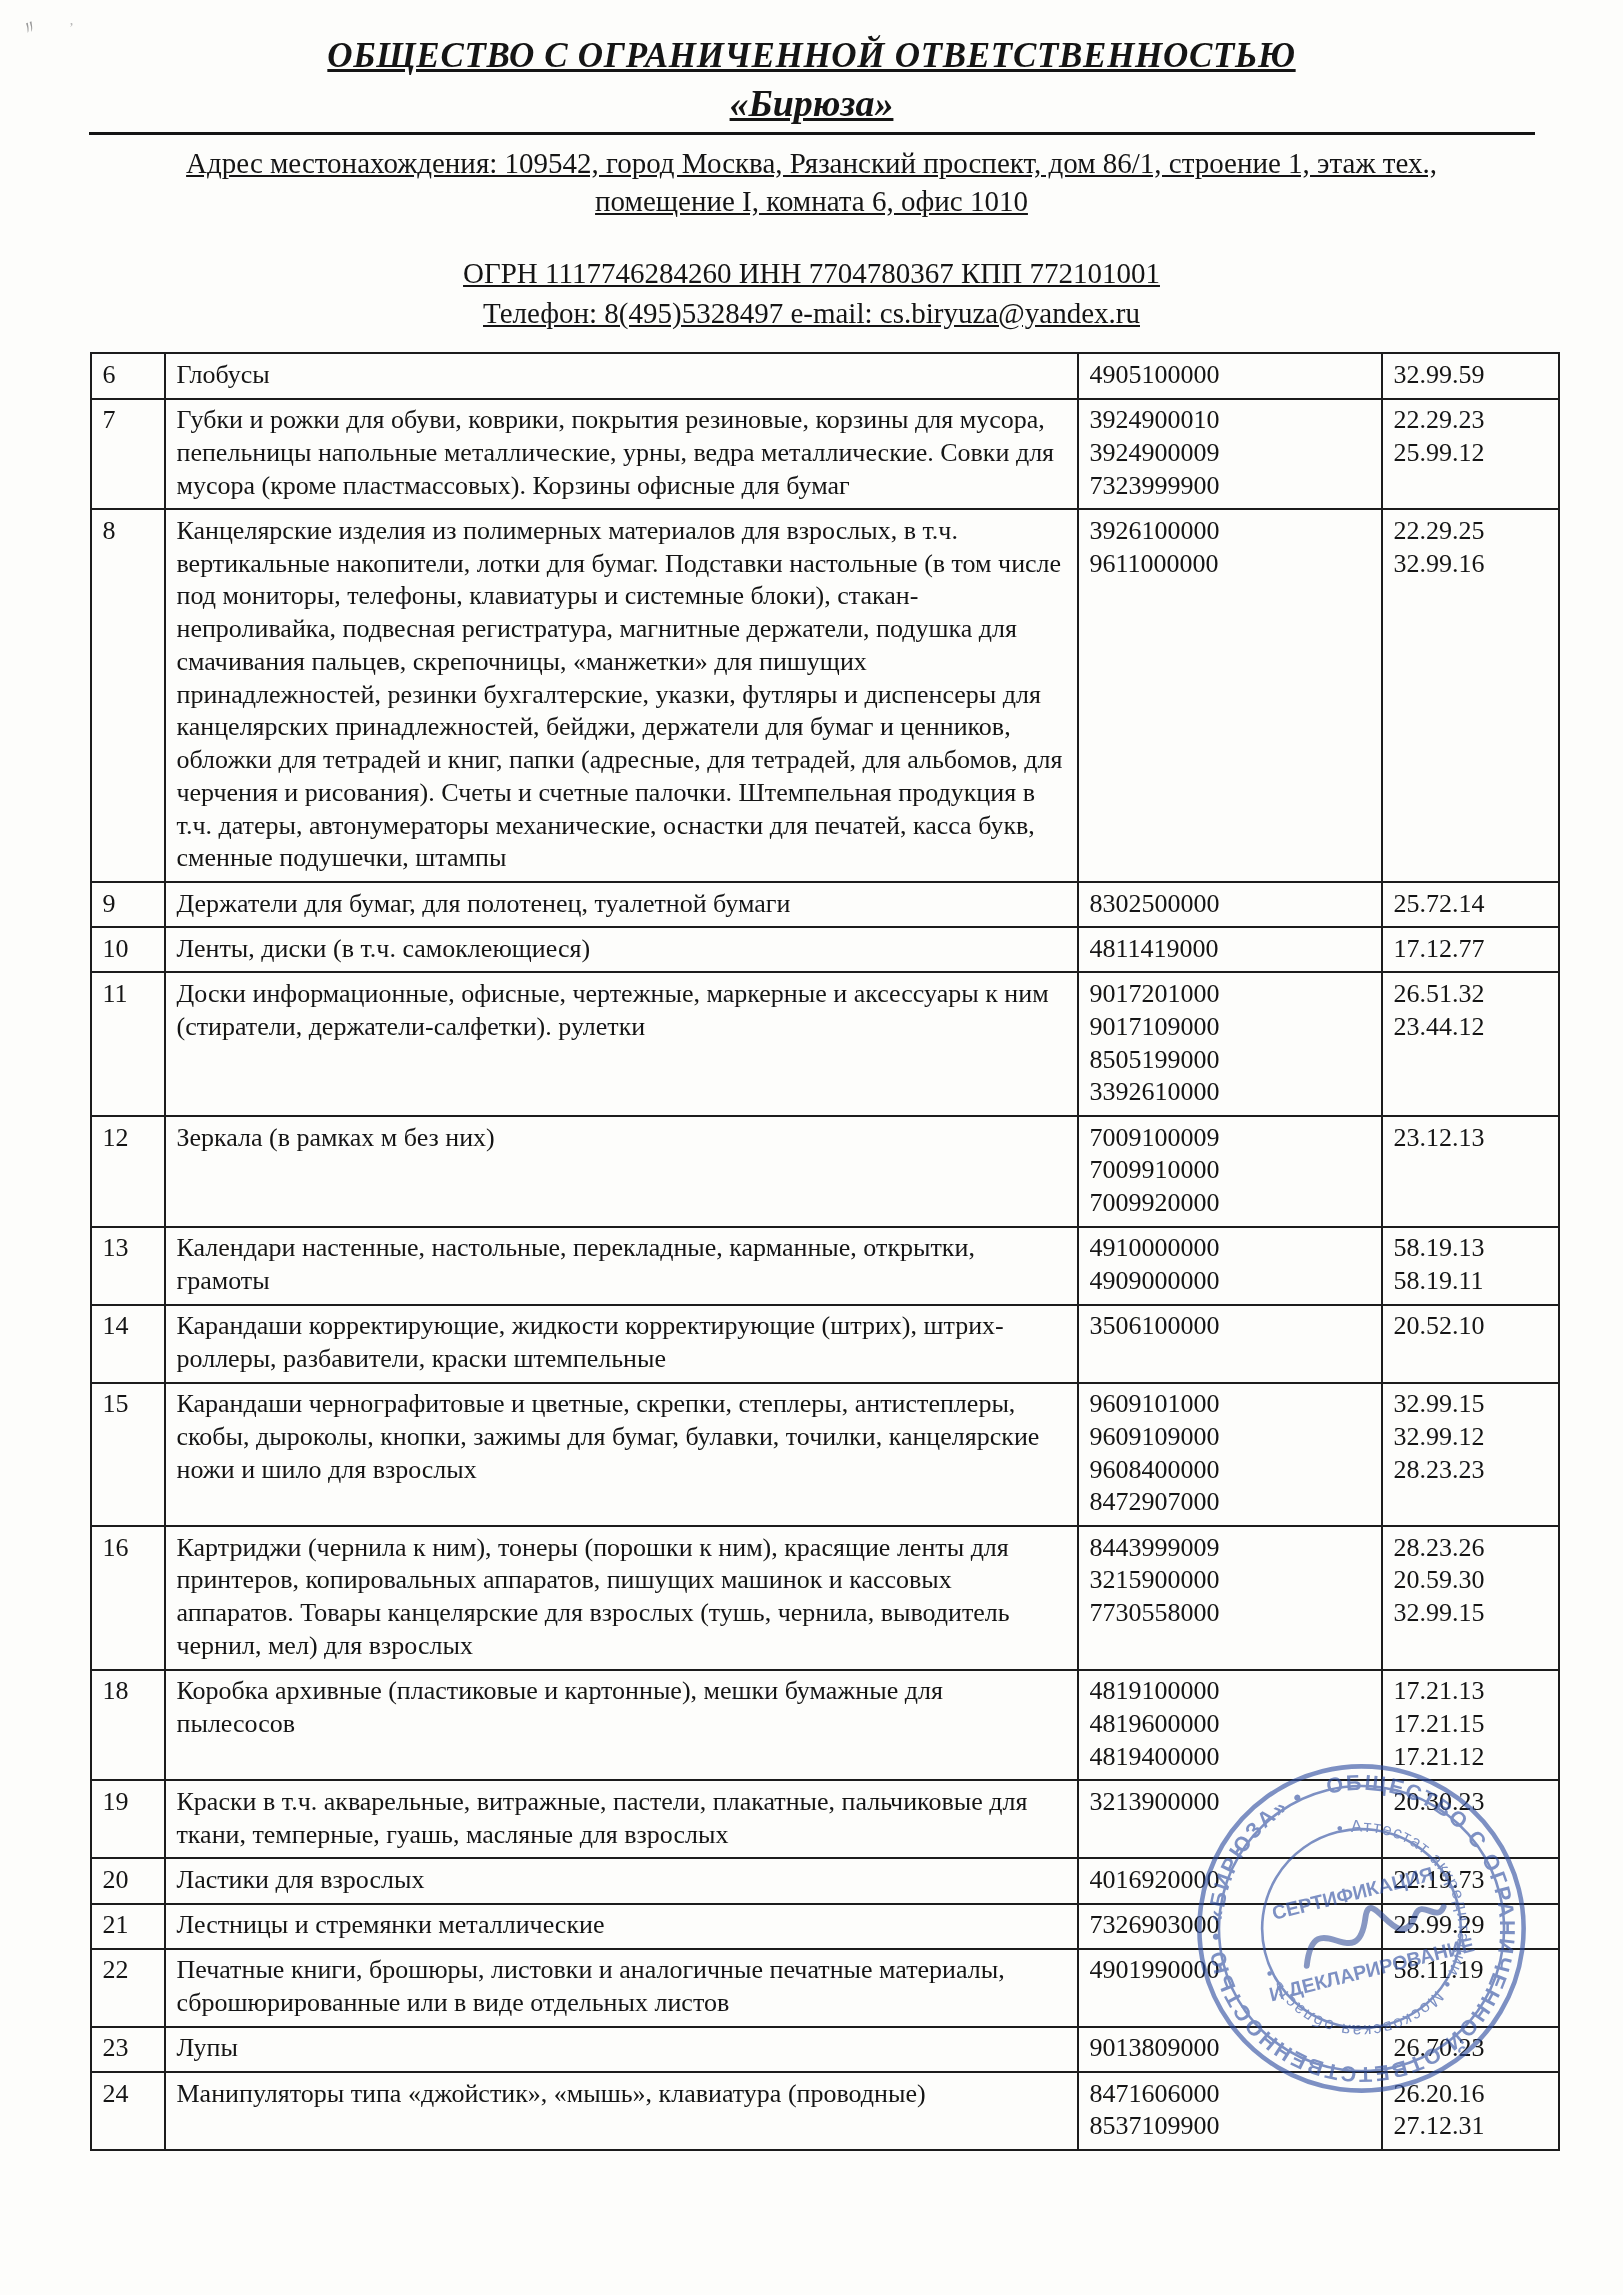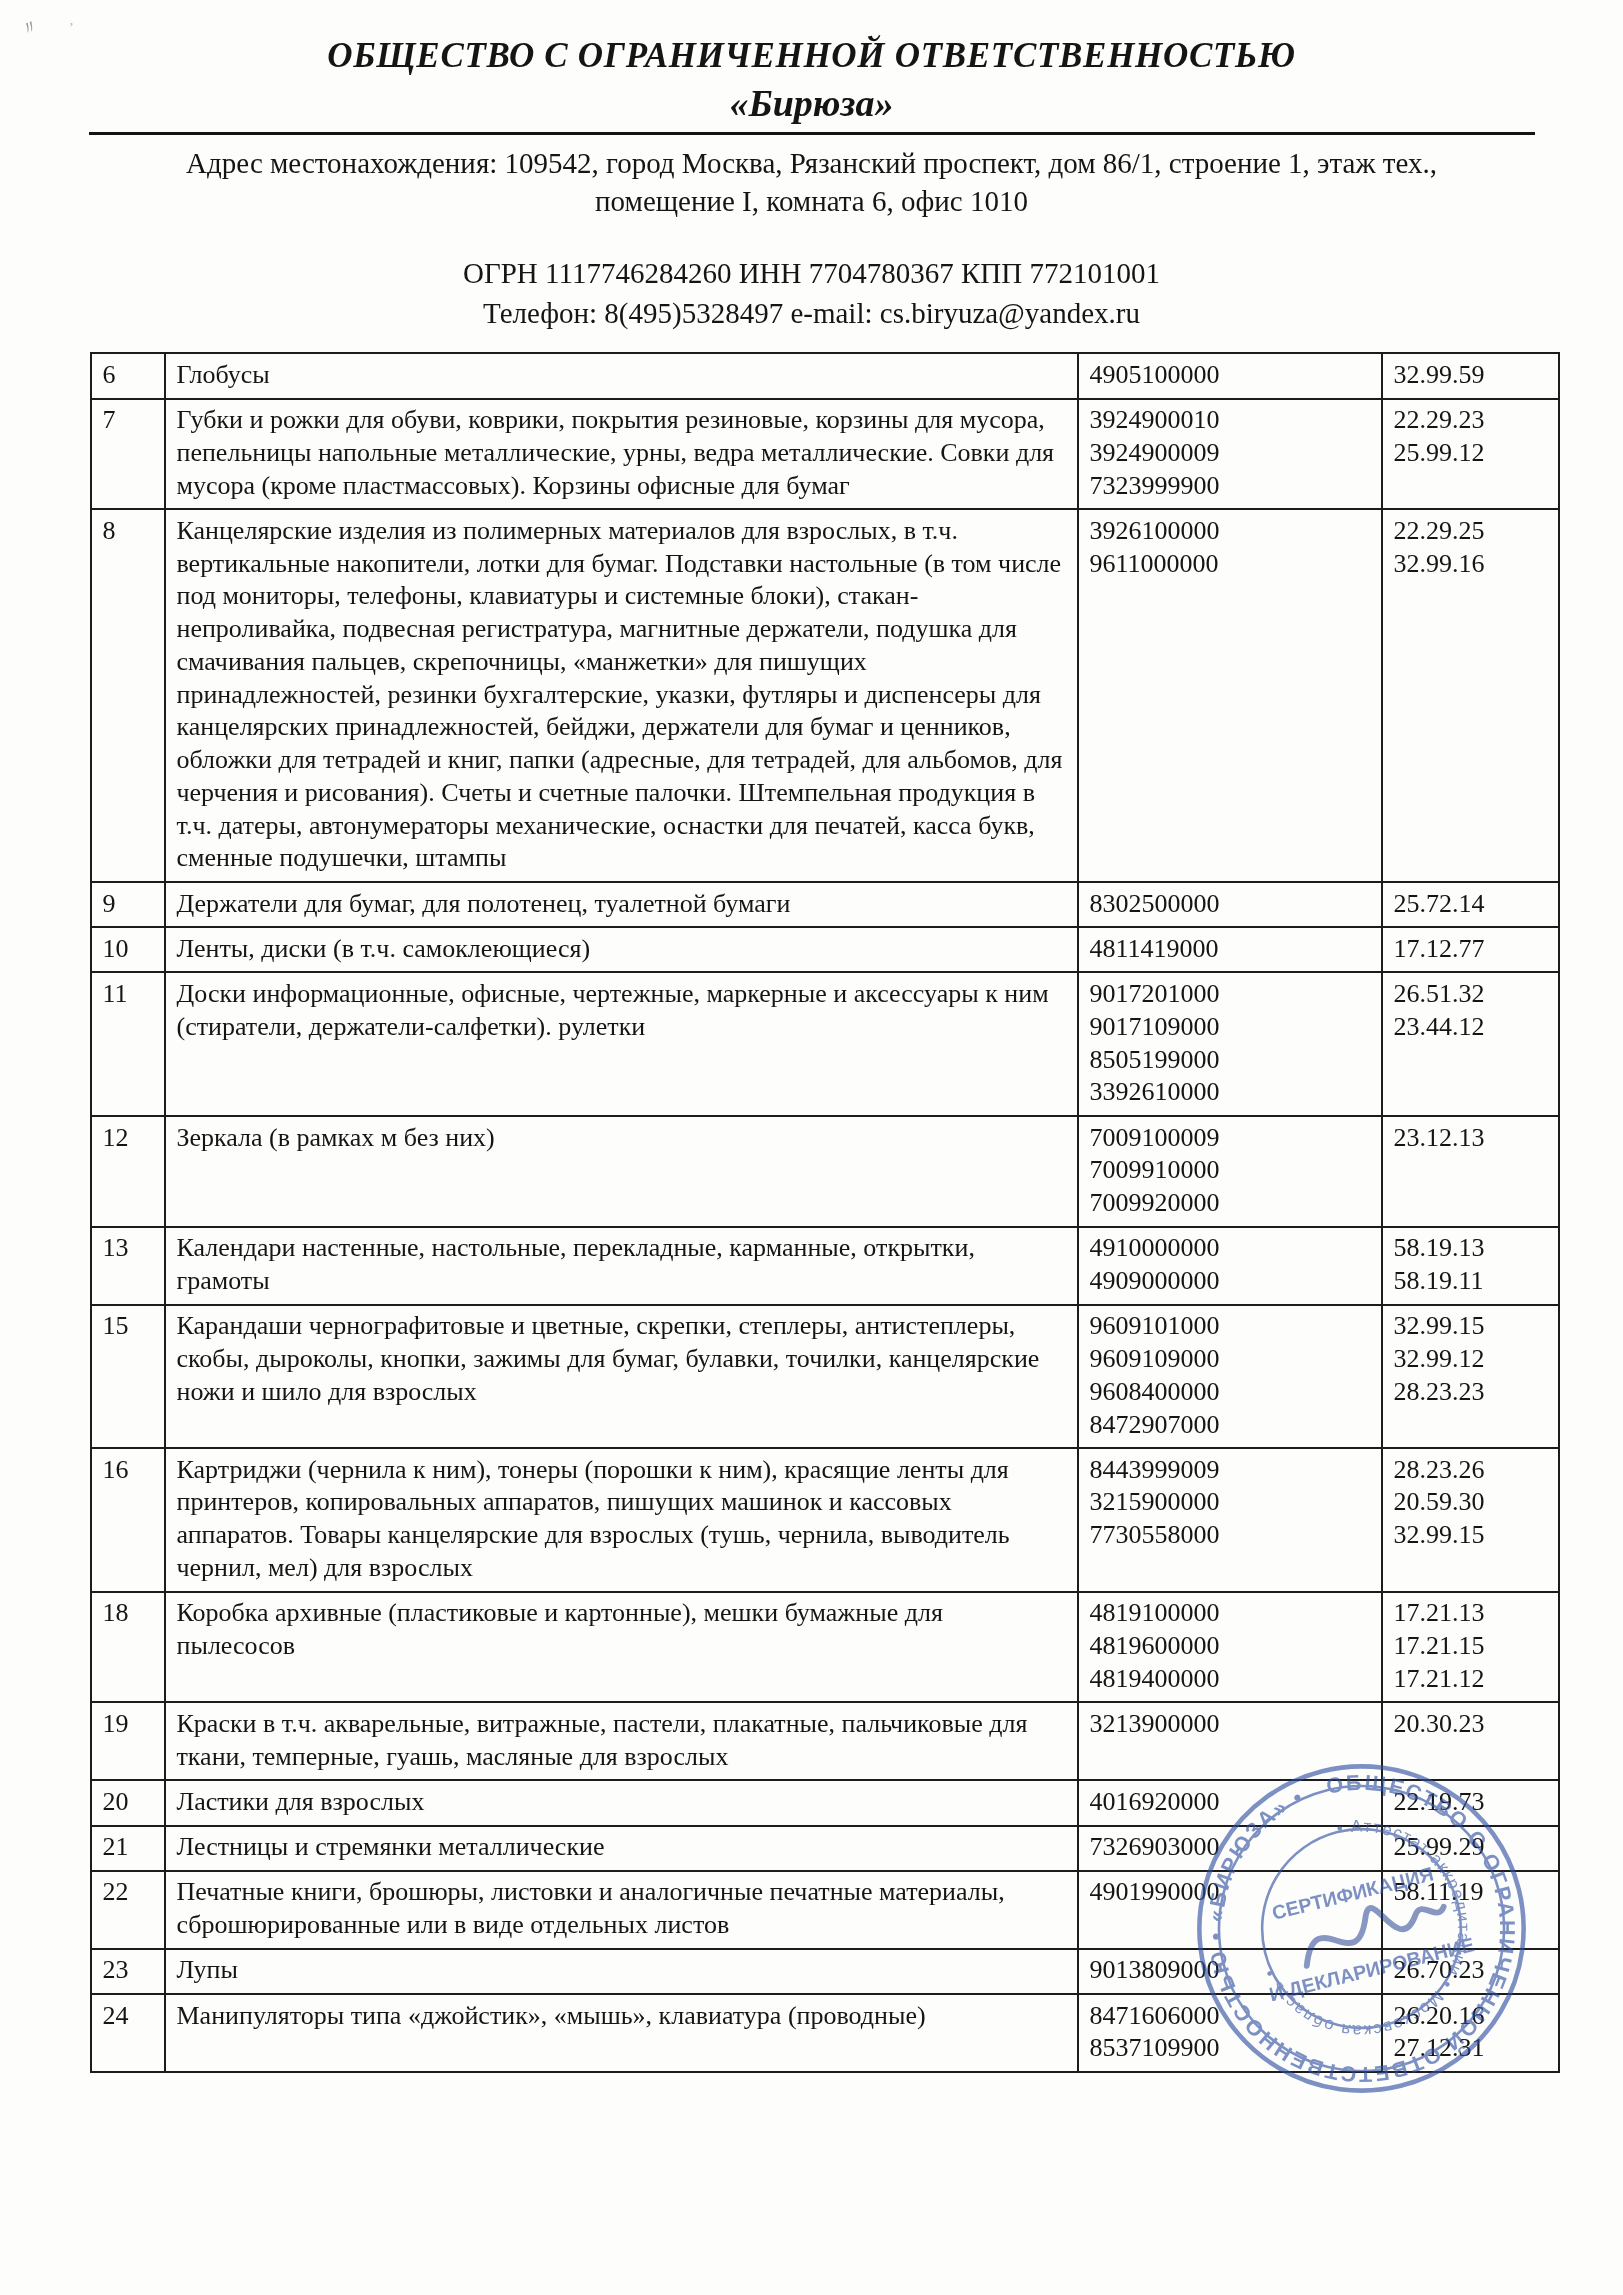--- a/index.html
+++ b/index.html
@@ -6,21 +6,21 @@
   body{
     width:1623px;height:2295px;overflow:hidden;position:relative;
     background:#fdfdfb;color:#151515;
     font-family:"Liberation Serif","DejaVu Serif",serif;
   }
   .page{position:relative;width:1623px;height:2295px;}
   
   .scan-artifact{position:absolute;top:14.4px;left:19.6px;color:#9a9a9a;font-size:19.6px;transform:rotate(-20deg);}
   .scan-artifact2{position:absolute;top:19.6px;left:69px;color:#b5b5b5;font-size:14.4px;}
 
-  .header{padding-top:36px;text-align:center;}
+  .header{padding-top:36px;text-align:center;text-decoration:underline;}
   .title1{font-size:35px;font-weight:bold;font-style:italic;letter-spacing:0.7px;}
   .title2{font-size:38px;font-weight:bold;font-style:italic;margin-top:5.2px;}
   .header-rule{width:1446px;margin:6.5px auto 9.2px auto;border-bottom:3.9px solid #141414;}
   .addr{font-size:29px;line-height:1.32;width:1282px;margin:0 auto;}
   .reg-block{margin-top:34px;font-size:29px;line-height:1.35;}
 
   table.goods{
     border-collapse:collapse;table-layout:fixed;
     width:1410px;margin:19.6px 0 0 90px;
   }
@@ -152,20 +152,30 @@
         <tr>
           <td class="col-num">13</td>
           <td class="col-desc">Календари настенные, настольные, перекладные, карманные, открытки, грамоты</td>
           <td class="col-codes">
             <div>4910000000</div>
             <div>4909000000</div>
           </td>
           <td class="col-okpd">
             <div>58.19.13</div>
             <div>58.19.11</div>
+          </td>
+        </tr>
+        <tr>
+          <td class="col-num">14</td>
+          <td class="col-desc">Карандаши корректирующие, жидкости корректирующие (штрих), штрих-роллеры, разбавители, краски штемпельные</td>
+          <td class="col-codes">
+            <div>3506100000</div>
+          </td>
+          <td class="col-okpd">
+            <div>20.52.10</div>
           </td>
         </tr>
         <tr>
           <td class="col-num">15</td>
           <td class="col-desc">Карандаши чернографитовые и цветные, скрепки, степлеры, антистеплеры, скобы, дыроколы, кнопки, зажимы для бумаг, булавки, точилки, канцелярские ножи и шило для взрослых</td>
           <td class="col-codes">
             <div>9609101000</div>
             <div>9609109000</div>
             <div>9608400000</div>
             <div>8472907000</div>

